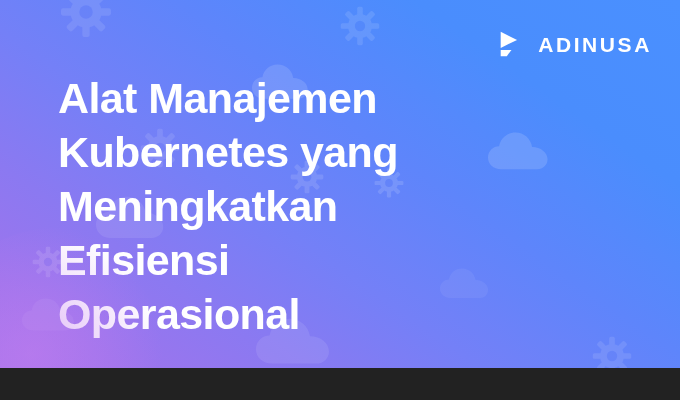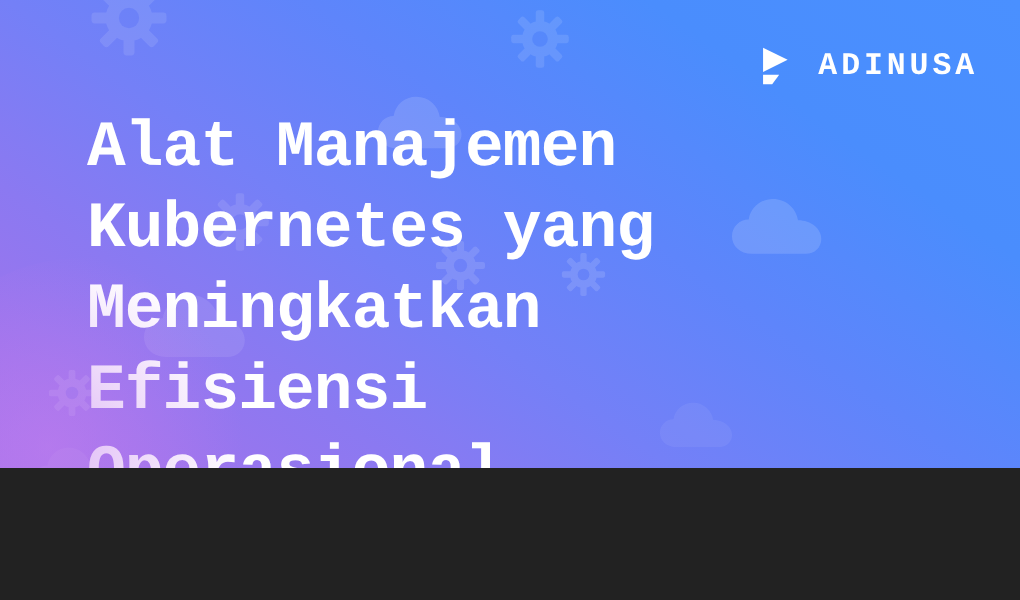--- a/index.html
+++ b/index.html
@@ -3,23 +3,23 @@
 <meta charset="utf-8">
 <style>
   html, body {
     margin: 0;
     padding: 0;
     background: #222;
   }
   #banner {
     position: relative;
     width: 680px;
-    height: 312px;
+    height: 368px;
     overflow: hidden;
-    font-family: Liberation Mono, monospace;
+    font-family: Liberation Sans, sans-serif;
     
     background:
       linear-gradient(215deg,
         #4a90ff 0%,
         #4a8dfd 22%,
         #5e85fb 42%,
         #7480f7 60%,
         #8b79f1 76%,
         #9d74ed 90%,
         #a673ec 100%);

